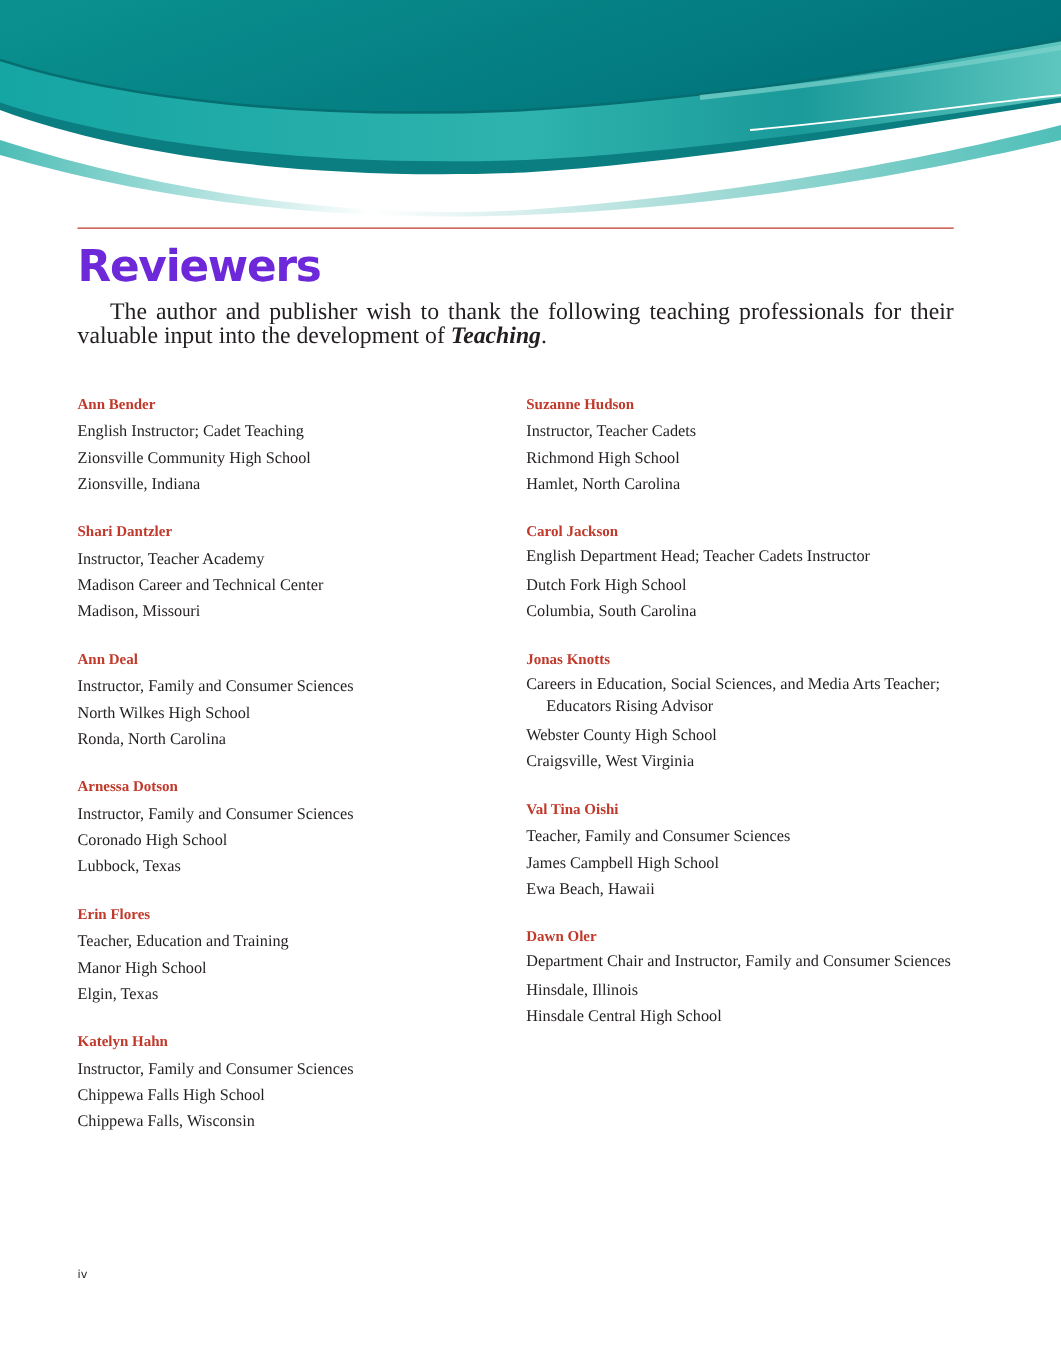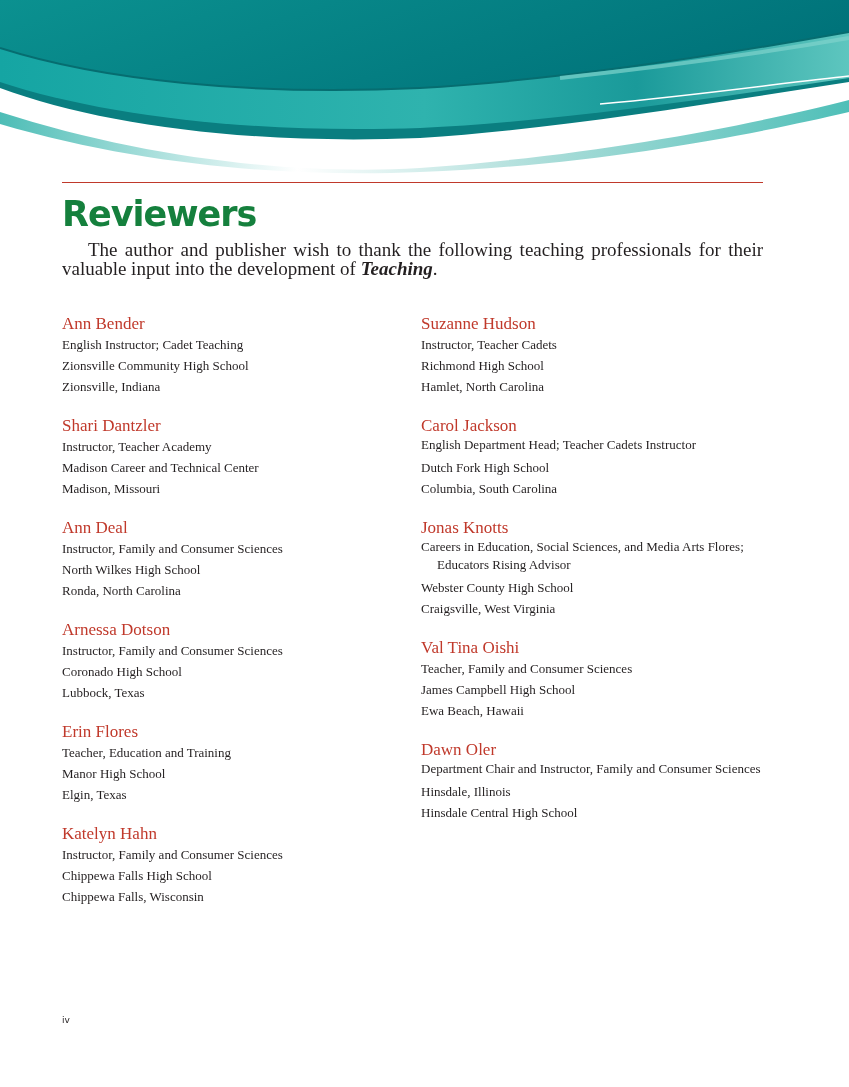--- a/index.html
+++ b/index.html
@@ -1,26 +1,26 @@
 <!DOCTYPE html>
 <html><head>
   <meta charset="utf-8">
   <style>
     html, body { margin: 0; padding: 0; background: #ffffff; }
     body { width: 849px; height: 1087px; position: relative; overflow: hidden; font-family: "Liberation Serif", serif; color: #231f20; }
     .header-art { position: absolute; left: 0; top: 0; width: 849px; height: 180px; }
     .rule { position: absolute; left: 62px; top: 182px; width: 701px; height: 0; border-top: 1.5px solid #c0392b; }
-    .title { position: absolute; left: 62px; top: 192px; margin: 0; font-family: "DejaVu Sans", sans-serif; font-weight: bold; font-size: 35px; letter-spacing: -1px; color: #15803d; line-height: 44px; }
+    .title { position: absolute; left: 62px; top: 192px; margin: 0; font-family: "DejaVu Sans", sans-serif; font-weight: bold; font-size: 35px; letter-spacing: -1px; color: #6d28d9; line-height: 44px; }
     .intro { position: absolute; left: 62px; top: 240px; width: 701px; margin: 0; font-size: 19px; line-height: 19px; text-align: justify; text-indent: 26px; color: #231f20; }
     .intro em { font-weight: bold; font-style: italic; }
     .col { position: absolute; top: 313px; width: 345px; }
     .col.left { left: 62px; }
     .col.right { left: 421px; }
     .entry { margin: 0 0 18px 0; }
-    .name { font-weight: normal; color: #c0392b; font-size: 17px; line-height: 21px; height: 21px; }
+    .name { font-weight: bold; color: #c0392b; font-size: 12px; line-height: 21px; height: 21px; }
     .line { font-size: 13px; line-height: 21px; padding-left: 16px; text-indent: -16px; }
     .line.wrap { line-height: 18px; padding-bottom: 3px; }
     .folio { position: absolute; left: 62px; top: 1015px; font-family: "DejaVu Sans", sans-serif; font-size: 9px; color: #231f20; }
   </style>
 </head>
 <body>
 
 <svg class="header-art" viewBox="0 0 849 180" preserveAspectRatio="none">
   <defs>
     <linearGradient id="gTop" x1="0" y1="0" x2="1" y2="0.3">
@@ -109,21 +109,21 @@
     <div class="line">Hamlet, North Carolina</div>
   </div>
   <div class="entry">
     <div class="name">Carol Jackson</div>
     <div class="line wrap">English Department Head; Teacher Cadets Instructor</div>
     <div class="line">Dutch Fork High School</div>
     <div class="line">Columbia, South Carolina</div>
   </div>
   <div class="entry">
     <div class="name">Jonas Knotts</div>
-    <div class="line wrap">Careers in Education, Social Sciences, and Media Arts Flores; Educators Rising Advisor</div>
+    <div class="line wrap">Careers in Education, Social Sciences, and Media Arts Teacher; Educators Rising Advisor</div>
     <div class="line">Webster County High School</div>
     <div class="line">Craigsville, West Virginia</div>
   </div>
   <div class="entry">
     <div class="name">Val Tina Oishi</div>
     <div class="line">Teacher, Family and Consumer Sciences</div>
     <div class="line">James Campbell High School</div>
     <div class="line">Ewa Beach, Hawaii</div>
   </div>
   <div class="entry">

